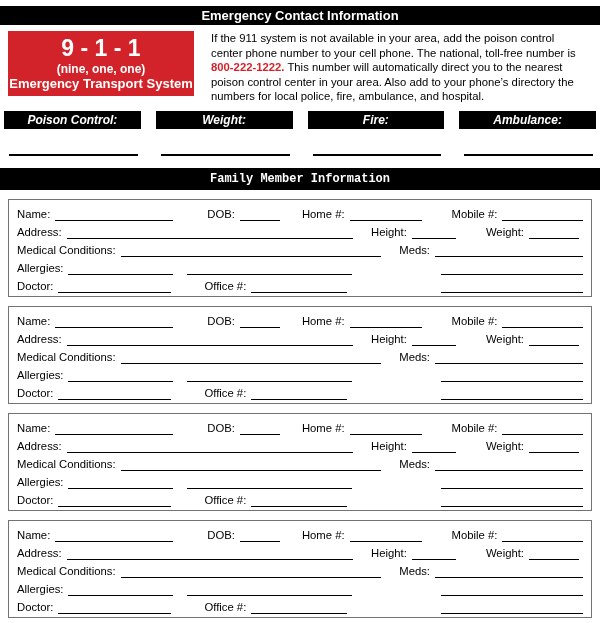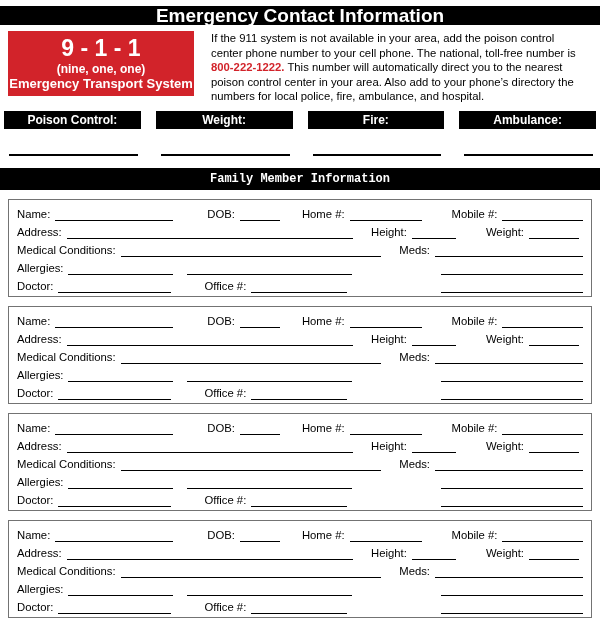--- a/index.html
+++ b/index.html
@@ -1,32 +1,32 @@
 <!DOCTYPE html>
 <html><head>
 <meta charset="utf-8">
 <style>
   * { margin:0; padding:0; box-sizing:border-box; }
   html,body { width:600px; height:623px; background:#fff; overflow:hidden;
     font-family:"Liberation Sans", sans-serif; color:#000; }
 
   .bar { background:#000; color:#fff; font-weight:bold; text-align:center; }
-  .top-bar { margin-top:6px; height:19px; line-height:19px; font-size:19px;text-align:center; }
+  .top-bar { margin-top:6px; height:19px; line-height:19px; font-size:13px;text-align:center; }
   .family-bar { margin-top:12px; height:22px; line-height:22px; font-size:12px;font-family:Liberation Mono, monospace; }
 
   .intro-section { display:flex; padding:6px 8px 0 8px; gap:17px; }
   .nine-box { width:186px; min-width:186px; height:65px; background:#D2232A;
     color:#fff; text-align:center; font-weight:bold; padding-top:4px; }
   .nine-box .n1 { font-size:23px; line-height:27px; }
   .nine-box .n2 { font-size:12px; line-height:14px; }
   .nine-box .n3 { font-size:13px; line-height:16px; }
   .intro-text { flex:1; font-size:11.3px; line-height:14.5px; padding-right:4px; }
   .red-num { color:#D2232A; font-weight:bold; }
 
-  .contact-row { display:flex; gap:15px; padding:0 4px; margin-top:7px; }
+  .contact-row { display:flex; gap:15px; padding:0 4px; margin-top:7px;font-style:italic; }
   .contact-col { flex:1; }
   .contact-label { background:#000; color:#fff; font-weight:bold; font-size:12px;
     height:18px; line-height:18px; text-align:center; }
   .contact-line { margin:25px 3px 0 5px; border-bottom:2px solid #000; height:2px; }
 
   .member-box { margin:9px 8px 0 8px; border:1px solid #737373; padding:3px 8px; }
   .m-row { display:flex; align-items:flex-end; height:18px; font-size:11.3px;
     white-space:nowrap; }
   .lbl { padding-right:5px; line-height:14px; }
   .line { border-bottom:1px solid #000; height:12px; display:inline-block; }

